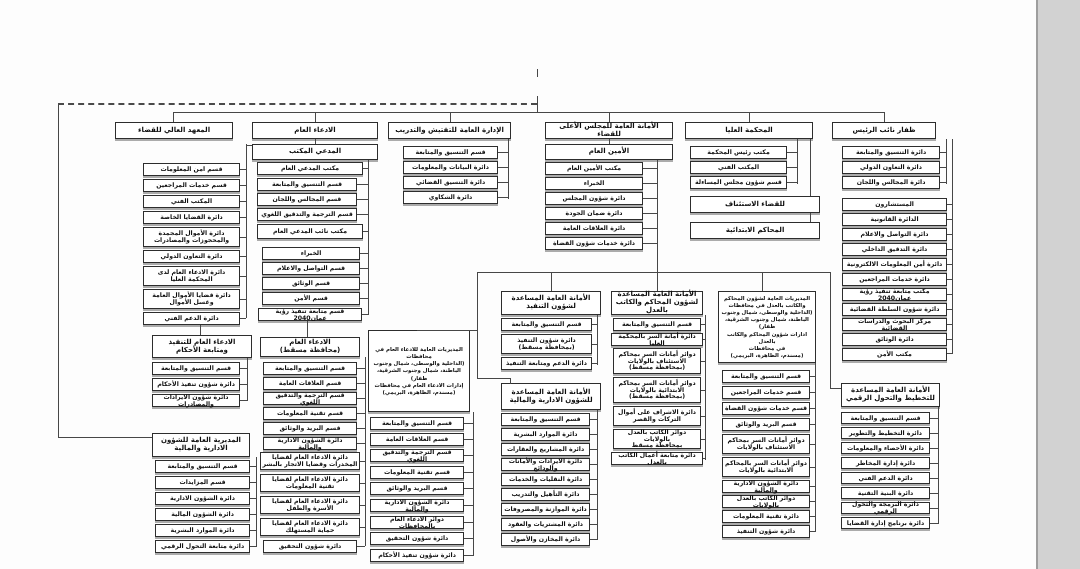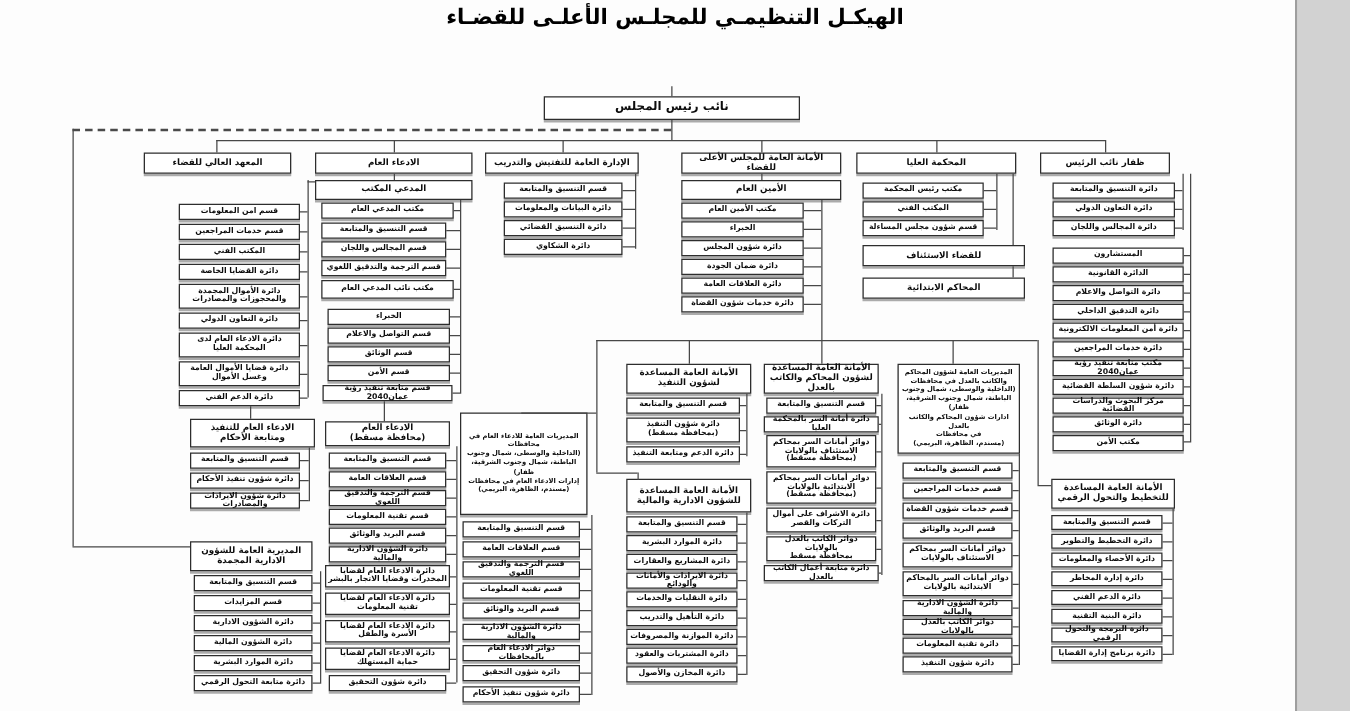--- a/index.html
+++ b/index.html
@@ -17,24 +17,22 @@
   .box.t{font-size:9.5px;}
   .box.xs{font-size:5.4px;line-height:1.3;}
   .line{position:absolute;background:#474747;}
   .line.dash{background:none;border-top:2px dashed #4a4a4a;}
   .edge{position:absolute;top:0;bottom:0;}
 </style>
 </head>
 <body>
 
 <div id="canvas">
-  <div class="title">الهيكـل التنظيمـي للمجلـس الأعلـى للقضـاء</div>
   <div class="edge" style="left:1036px;width:2px;background:#9e9e9e;"></div>
   <div class="edge" style="left:1038px;width:42px;background:#d2d2d2;"></div>
-    <div class="box t" style="left: 435px; top: 77px; width: 205px; height: 19px;">نائب رئيس المجلس</div>
     <div class="box h" style="left: 115px; top: 122px; width: 118px; height: 17px;">المعهد العالي للقضاء</div>
     <div class="box h" style="left: 252px; top: 122px; width: 126px; height: 17px;">الادعاء العام</div>
     <div class="box h" style="left: 388px; top: 122px; width: 123px; height: 17px;">الإدارة العامة للتفتيش والتدريب</div>
     <div class="box h" style="left: 545px; top: 122px; width: 128px; height: 17px;">الأمانة العامة للمجلس الأعلى للقضاء</div>
     <div class="box h" style="left: 685px; top: 122px; width: 128px; height: 17px;">المحكمة العليا</div>
     <div class="box h" style="left: 832px; top: 122px; width: 104px; height: 17px;">ظفار نائب الرئيس</div>
     <div class="box s" style="left: 842px; top: 146px; width: 98px; height: 13px;">دائرة التنسيق والمتابعة</div>
     <div class="box s" style="left: 842px; top: 161px; width: 98px; height: 13px;">دائرة التعاون الدولي</div>
     <div class="box s" style="left: 842px; top: 176px; width: 98px; height: 13px;">دائرة المجالس واللجان</div>
     <div class="box s" style="left: 842px; top: 198px; width: 105px; height: 13px;">المستشارون</div>
@@ -86,21 +84,21 @@
 المحكمة العليا</div>
     <div class="box s" style="left: 143px; top: 289px; width: 97px; height: 20px;">دائرة قضايا الأموال العامة
 وغسل الأموال</div>
     <div class="box s" style="left: 143px; top: 312px; width: 97px; height: 13px;">دائرة الدعم الفني</div>
     <div class="box h" style="left: 152px; top: 335px; width: 100px; height: 23px;">الادعاء العام للتنفيذ
 ومتابعة الأحكام</div>
     <div class="box s" style="left: 152px; top: 362px; width: 88px; height: 13px;">قسم التنسيق والمتابعة</div>
     <div class="box s" style="left: 152px; top: 378px; width: 88px; height: 13px;">دائرة شؤون تنفيذ الأحكام</div>
     <div class="box s" style="left: 152px; top: 394px; width: 88px; height: 13px;">دائرة شؤون الايرادات والمصادرات</div>
     <div class="box h" style="left: 152px; top: 433px; width: 98px; height: 24px;">المديرية العامة للشؤون
-الادارية المجمدة</div>
+الادارية والمالية</div>
     <div class="box s" style="left: 155px; top: 460px; width: 95px; height: 13px;">قسم التنسيق والمتابعة</div>
     <div class="box s" style="left: 155px; top: 476px; width: 95px; height: 13px;">قسم المزايدات</div>
     <div class="box s" style="left: 155px; top: 492px; width: 95px; height: 13px;">دائرة الشؤون الادارية</div>
     <div class="box s" style="left: 155px; top: 508px; width: 95px; height: 13px;">دائرة الشؤون المالية</div>
     <div class="box s" style="left: 155px; top: 524px; width: 95px; height: 13px;">دائرة الموارد البشرية</div>
     <div class="box s" style="left: 155px; top: 540px; width: 95px; height: 13px;">دائرة متابعة التحول الرقمي</div>
     <div class="box h" style="left: 260px; top: 337px; width: 100px; height: 20px;">الادعاء العام
 (محافظة مسقط)</div>
     <div class="box s" style="left: 263px; top: 362px; width: 94px; height: 13px;">قسم التنسيق والمتابعة</div>
     <div class="box s" style="left: 263px; top: 377px; width: 94px; height: 13px;">قسم العلاقات العامة</div>

